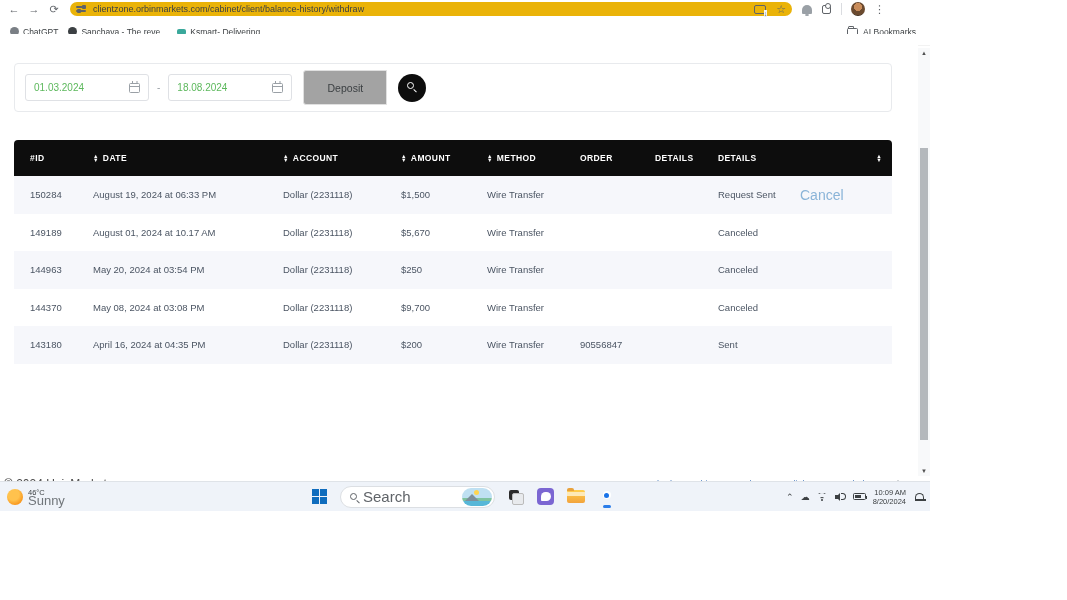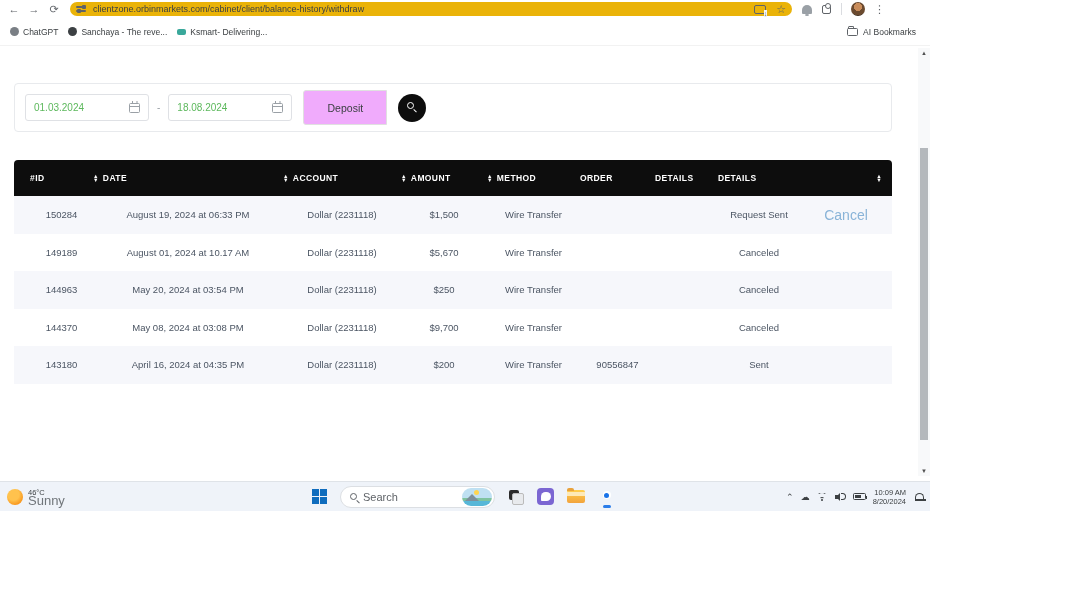--- a/index.html
+++ b/index.html
@@ -31,31 +31,31 @@
   .kebab { font-size:11px; color:#5f6368; }
 
   .bookmarks { position:absolute; top:18px; left:0; width:930px; height:28px; background:#fff; display:flex; align-items:center; font-size:8.5px; color:#3c4043; border-bottom:1px solid #f2f2f2; }
   .bm { display:flex; align-items:center; gap:4px; margin-left:10px; cursor:pointer; }
   .bm-dot { width:9px; height:9px; border-radius:50%; }
   .bm-right { margin-left:auto; margin-right:14px; display:flex; align-items:center; gap:5px; cursor:pointer; }
   .folder-ic { width:11px; height:8px; border:1.1px solid #5f6368; border-radius:1.5px; position:relative; }
   .folder-ic::before { content:""; position:absolute; top:-2.5px; left:0; width:4px; height:2px; border:1.1px solid #5f6368; border-bottom:none; border-radius:1.5px 1.5px 0 0; }
 
   
-  .page { position:absolute; top:54px; left:0; width:918px; height:434px; background:#fff;text-align:center; }
+  .page { position:absolute; top:34px; left:0; width:918px; height:434px; background:#fff; }
 
   .filter-card { position:absolute; left:14px; top:29px; width:878px; height:49px; border:1px solid #e8eaed; border-radius:4px; background:#fff; display:flex; align-items:center; }
   .date-input { width:124px; height:27px; border:1px solid #dfe1e5; border-radius:3px; display:flex; align-items:center; justify-content:space-between; padding:0 8px; background:#fff; }
   .date-input .val { font-size:10px; color:#5cb85c; }
   .cal-ic { width:11px; height:10px; border:1.2px solid #9aa0a6; border-radius:1.5px; position:relative; margin-top:1px; }
   .cal-ic::before { content:""; position:absolute; top:-3px; left:1.5px; width:1.5px; height:2.5px; background:#9aa0a6; box-shadow:4.5px 0 0 #9aa0a6; }
   .cal-ic::after { content:""; position:absolute; top:2px; left:0; right:0; height:1px; background:#9aa0a6; }
   .date-sep { margin:0 8px; color:#9aa0a6; font-size:10px; }
   .seg { display:flex; margin-left:11px; height:35px; }
-  .btn-deposit { width:84px; height:35px; background:#f0abfc; border:1px solid #e0e0e0; border-radius:3px 0 0 3px; font-size:10.5px; color:#3c4043; display:flex; align-items:center; justify-content:center; cursor:pointer; }
+  .btn-deposit { width:84px; height:35px; background:#a3a3a3; border:1px solid #e0e0e0; border-radius:3px 0 0 3px; font-size:10.5px; color:#3c4043; display:flex; align-items:center; justify-content:center; cursor:pointer; }
   .btn-withdrawal { width:105px; height:35px; background:#0d0d0d; border:1px solid #0d0d0d; border-radius:0 3px 3px 0; font-size:10.5px; font-weight:bold; color:#fff; display:flex; align-items:center; justify-content:center; cursor:pointer; }
   .btn-search { width:28px; height:28px; border-radius:50%; background:#0d0d0d; margin-left:11px; position:relative; cursor:pointer; }
   .mag { position:absolute; top:8px; left:9px; width:7px; height:7px; border:1.4px solid #fff; border-radius:50%; }
   .mag::after { content:""; position:absolute; left:6px; top:6px; width:4px; height:1.4px; background:#fff; transform:rotate(45deg); transform-origin:0 0; }
 
   .table-wrap { position:absolute; left:14px; top:106px; width:878px; }
   .trow { display:grid; grid-template-columns:63px 190px 118px 86px 93px 75px 63px 82px 1fr; align-items:center; padding-left:16px; }
   .thead { height:36px; background:#0d0d0d; color:#fff; border-radius:4px 4px 0 0; font-size:8.5px; font-weight:bold; letter-spacing:.4px; }
   .th { display:flex; align-items:center; gap:4px; }
   .sort { display:inline-flex; flex-direction:column; line-height:4px; font-size:5.5px; color:#fff; }
@@ -80,21 +80,21 @@
   .weather { display:flex; align-items:center; gap:5px; margin-left:7px; cursor:pointer; }
   .sun { width:16px; height:16px; border-radius:50%; background:radial-gradient(circle at 40% 35%, #ffc24d 0 40%, #f57c00 95%); }
   .weather .wt { font-size:7.5px; color:#3c4043; line-height:9px; }
   .weather .wc { font-size:13px; color:#70757a; line-height:8px; }
   .tb-center { position:absolute; left:312px; display:flex; align-items:center; gap:13px; }
   .win { width:15px; height:15px; display:grid; grid-template-columns:7px 7px; grid-template-rows:7px 7px; gap:1px; cursor:pointer; }
   .win i { background:#0f6cbd; }
   .search-pill { width:155px; height:22px; background:#fff; border:1px solid #dcdfe3; border-radius:11px; display:flex; align-items:center; padding:0 2px 0 9px; cursor:pointer; }
   .search-pill .sp-mag { width:7px; height:7px; border:1.2px solid #5f6368; border-radius:50%; position:relative; margin-right:6px; }
   .search-pill .sp-mag::after { content:""; position:absolute; left:5.5px; top:5.5px; width:3.5px; height:1.2px; background:#5f6368; transform:rotate(45deg); transform-origin:0 0; }
-  .search-pill .sp-txt { font-size:11px; color:#5f6368; flex:1; }
+  .search-pill .sp-txt { font-size:15px; color:#5f6368; flex:1; }
   .sp-weather { width:30px; height:18px; border-radius:9px; background:linear-gradient(180deg,#bfe0f2 0 55%, #7fc3a0 55% 75%, #57b7d8 75%); position:relative; overflow:hidden; }
   .sp-weather::before { content:""; position:absolute; top:2px; left:12px; width:5px; height:5px; border-radius:50%; background:#ffd54f; }
   .sp-weather::after { content:""; position:absolute; top:6px; left:3px; border-left:7px solid transparent; border-right:7px solid transparent; border-bottom:7px solid #7d8f9b; }
   .taskview { width:16px; height:16px; position:relative; cursor:pointer; }
   .taskview::before { content:""; position:absolute; top:1px; left:1px; width:10px; height:10px; background:#2b2b2b; border-radius:2px; }
   .taskview::after { content:""; position:absolute; top:4px; left:4px; width:10px; height:10px; background:#e8eaed; border:1px solid #bbb; border-radius:2px; }
   .chat-app { width:17px; height:17px; border-radius:4px; background:#7b66d2; position:relative; cursor:pointer; }
   .chat-app::after { content:""; position:absolute; top:3.5px; left:3.5px; width:10px; height:9px; background:#fff; border-radius:5px 5px 5px 1px; }
   .folder-app { width:18px; height:13px; background:linear-gradient(180deg,#ffcf4d,#f2a33c); border-radius:2px; position:relative; cursor:pointer; }
   .folder-app::before { content:""; position:absolute; top:-2.5px; left:0; width:7px; height:3px; background:#e9a23b; border-radius:2px 2px 0 0; }

